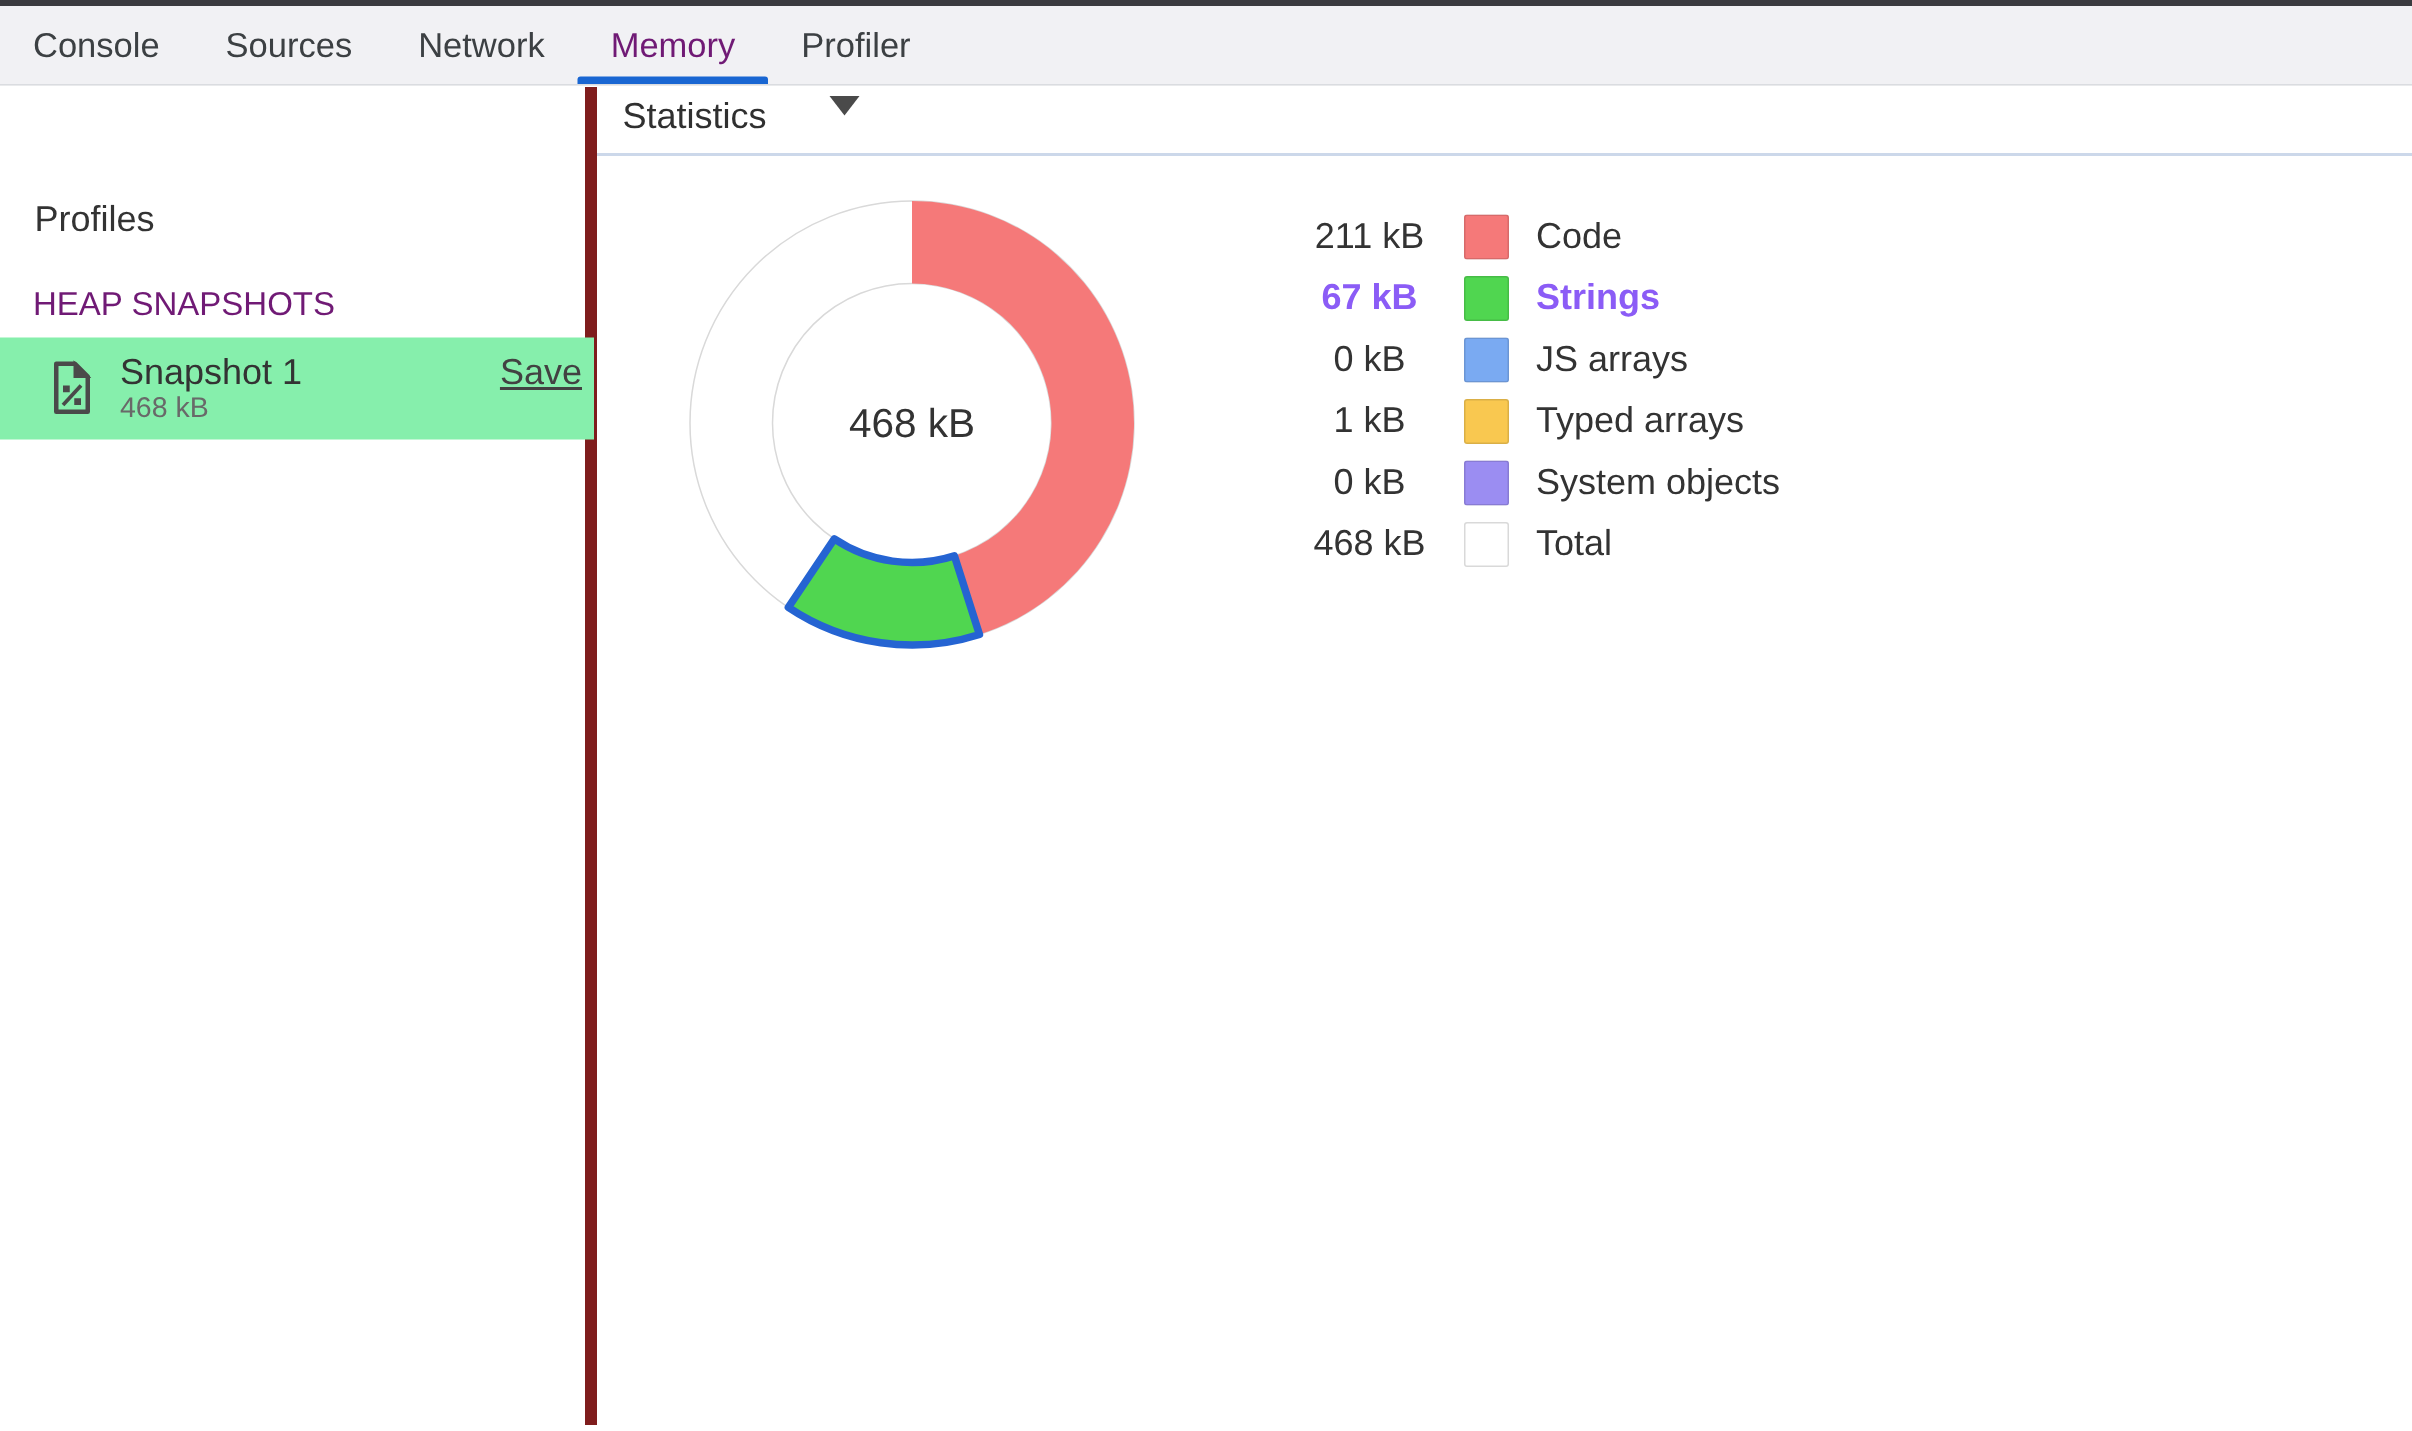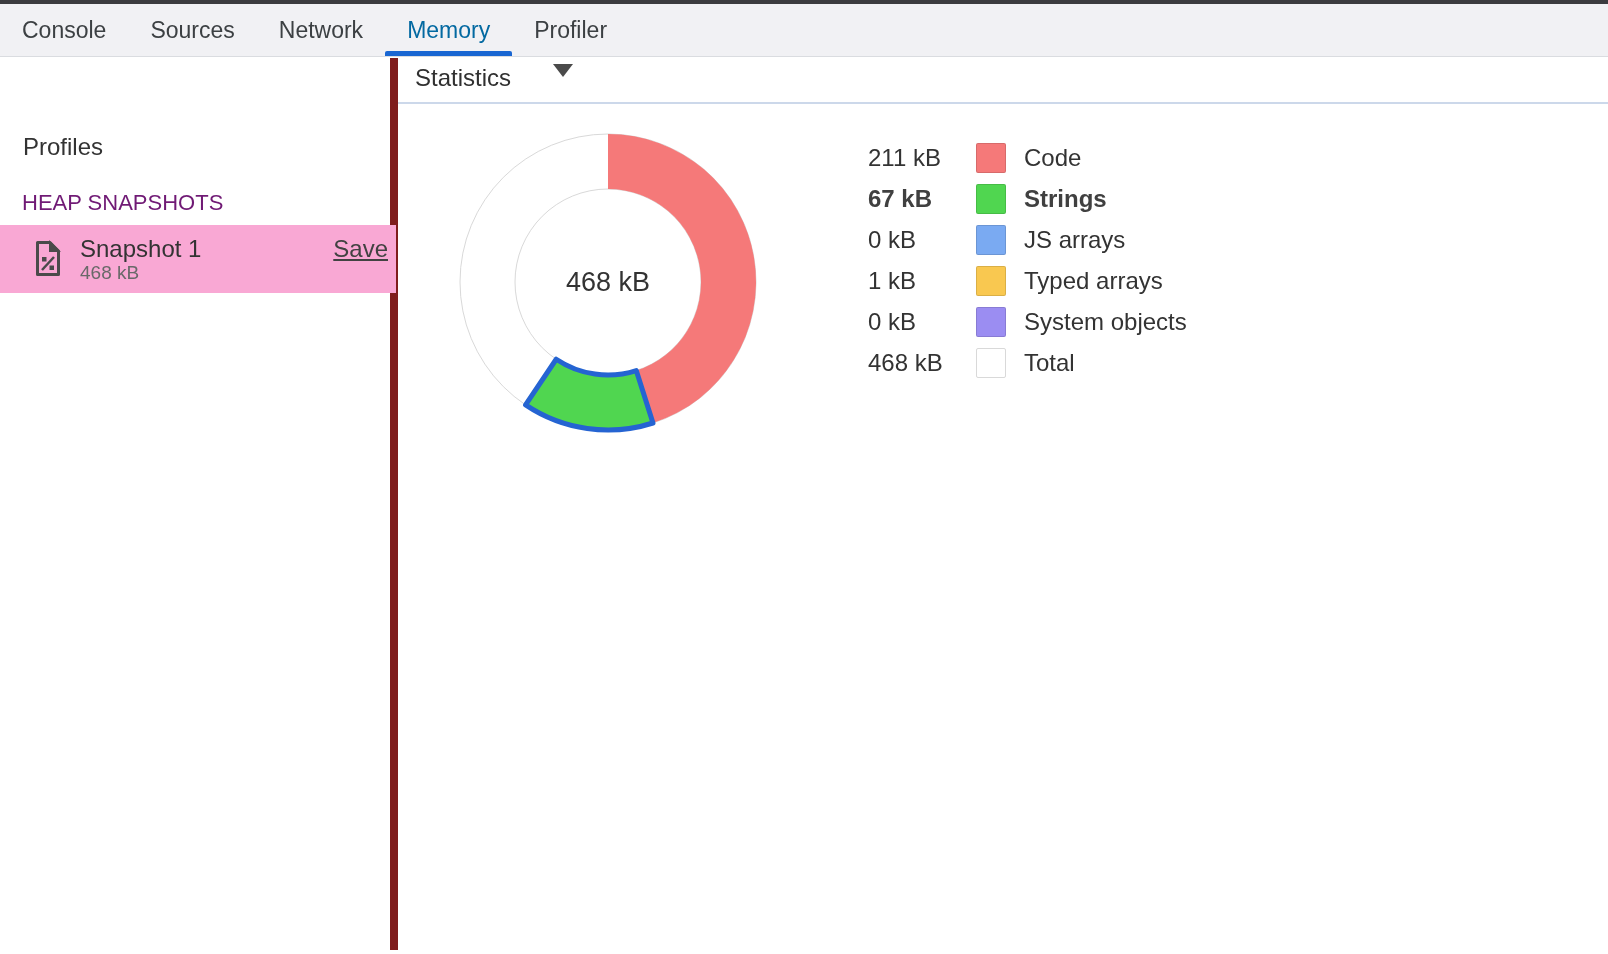--- a/index.html
+++ b/index.html
@@ -9,21 +9,21 @@
 
   
   .top-strip { position:absolute; left:0; top:0; width:100%; height:4px; background:#3b3b3f; }
 
   
   .tabbar { position:absolute; left:0; top:4px; width:100%; height:53px;
             background:#f1f1f4; border-bottom:1px solid #dadce0;
             display:flex; align-items:stretch; }
   .tab { position:relative; padding:0 22px; line-height:52px; font-size:23px;
          color:#3c4043; cursor:default; white-space:nowrap; }
-  .tab.active { color:#0369a1; }
+  .tab.active { color:#701a75; }
   .tab.active::after { content:""; position:absolute; left:0; right:0; bottom:0;
                        height:5px; background:#1966d2; border-radius:2px 2px 0 0; }
 
   
   .toolbar { position:absolute; left:0; top:58px; width:100%; height:46px; background:#fff;
              border-bottom:2px solid #ccd8ea; }
   .tool-icon { position:absolute; top:65px; width:30px; height:30px; cursor:pointer; }
   .rec-icon { left:18px; }
   .ban-icon { left:61px; }
 
@@ -32,41 +32,41 @@
   .stats-select .lbl { font-size:24px; color:#303030; }
   .stats-caret { width:0; height:0; margin-left:42px; border-left:10px solid transparent;
                  border-right:10px solid transparent; border-top:13px solid #4a4a4a; }
 
   
   .sidebar { position:absolute; left:0; top:58px; width:398px; height:892px;
              border-right:8px solid #7f1d1d; background:#fff; }
   .profiles-title { position:absolute; left:23px; top:75px; font-size:24px; color:#333; }
   .heap-section { position:absolute; left:22px; top:132px; font-size:22px; color:#701a75; }
   .snapshot-row { position:absolute; left:0; top:167px; width:396px; height:68px;
-                  background:#f9a8d4; cursor:pointer; }
+                  background:#86efac; cursor:pointer; }
   .snap-icon { position:absolute; left:34px; top:15px; }
   .snap-name { position:absolute; left:80px; top:10px; font-size:24px; color:#333; }
   .snap-size { position:absolute; left:80px; top:37px; font-size:19px; color:#696969; }
   .save-link { position:absolute; right:8px; top:10px; font-size:24px; color:#424242;
                text-decoration:underline; cursor:pointer; }
 
   
   .donut-wrap { position:absolute; left:448px; top:122px; width:320px; height:320px; }
   .donut-center-label { position:absolute; left:528px; top:266px; width:160px; height:32px;
                         line-height:32px; text-align:center; font-size:27px; color:#333; }
 
   
   .legend { position:absolute; left:868px; top:137px; }
   .legend-row { display:flex; align-items:center; height:41px; cursor:default; }
-  .legend-val { width:90px; text-align:left; font-size:24px; color:#333; }
+  .legend-val { width:90px; text-align:center; font-size:24px; color:#333; }
   .swatch { width:30px; height:30px; margin-left:18px; border-radius:2px;
             border:1px solid rgba(0,0,0,0.12); }
   .swatch.total { border:1px solid #d9d9d9; background:#fff; }
   .legend-lbl { margin-left:18px; font-size:24px; color:#333; white-space:nowrap; }
-  .legend-row.hl .legend-val, .legend-row.hl .legend-lbl { font-weight:700; color:#404040; }
+  .legend-row.hl .legend-val, .legend-row.hl .legend-lbl { font-weight:700; color:#8b5cf6; }
 </style>
 </head>
 <body>
 
 <div class="app">
 
   <div class="top-strip"></div>
 
   <div class="tabbar">
     <div class="tab">Console</div>

